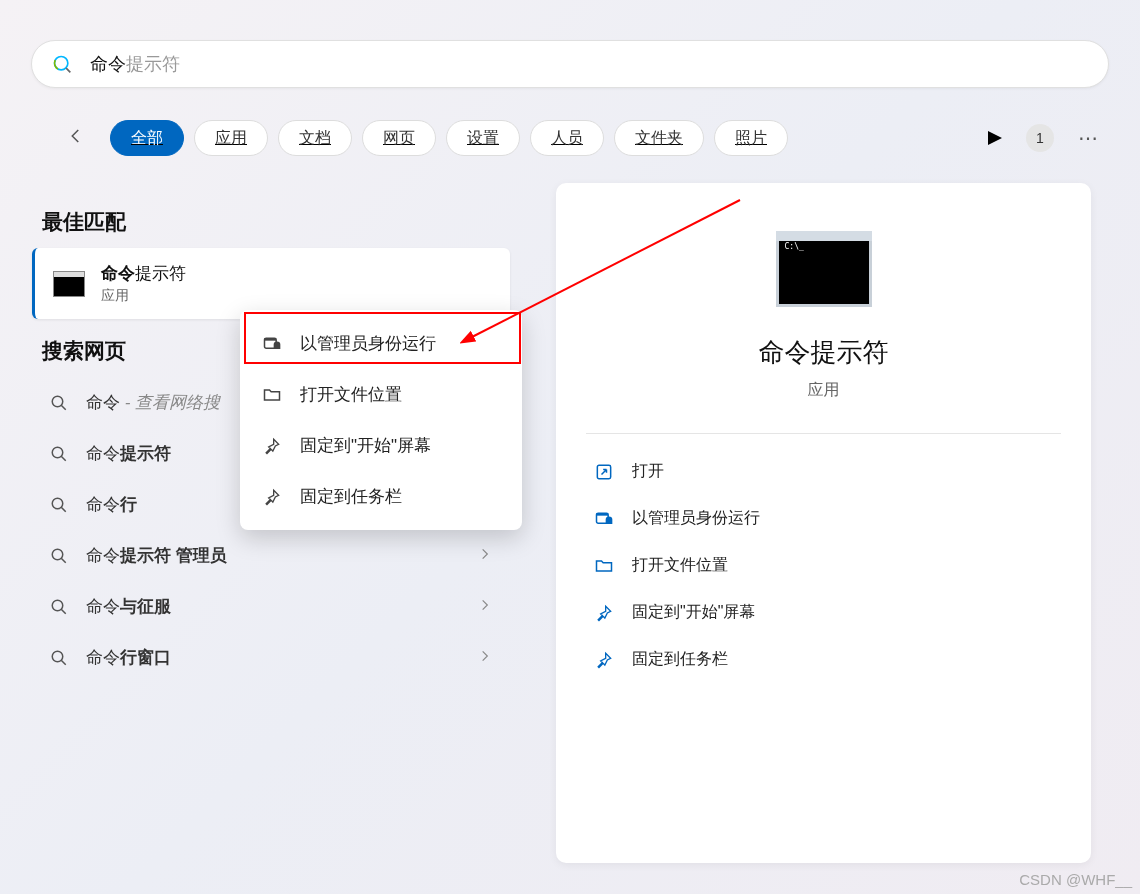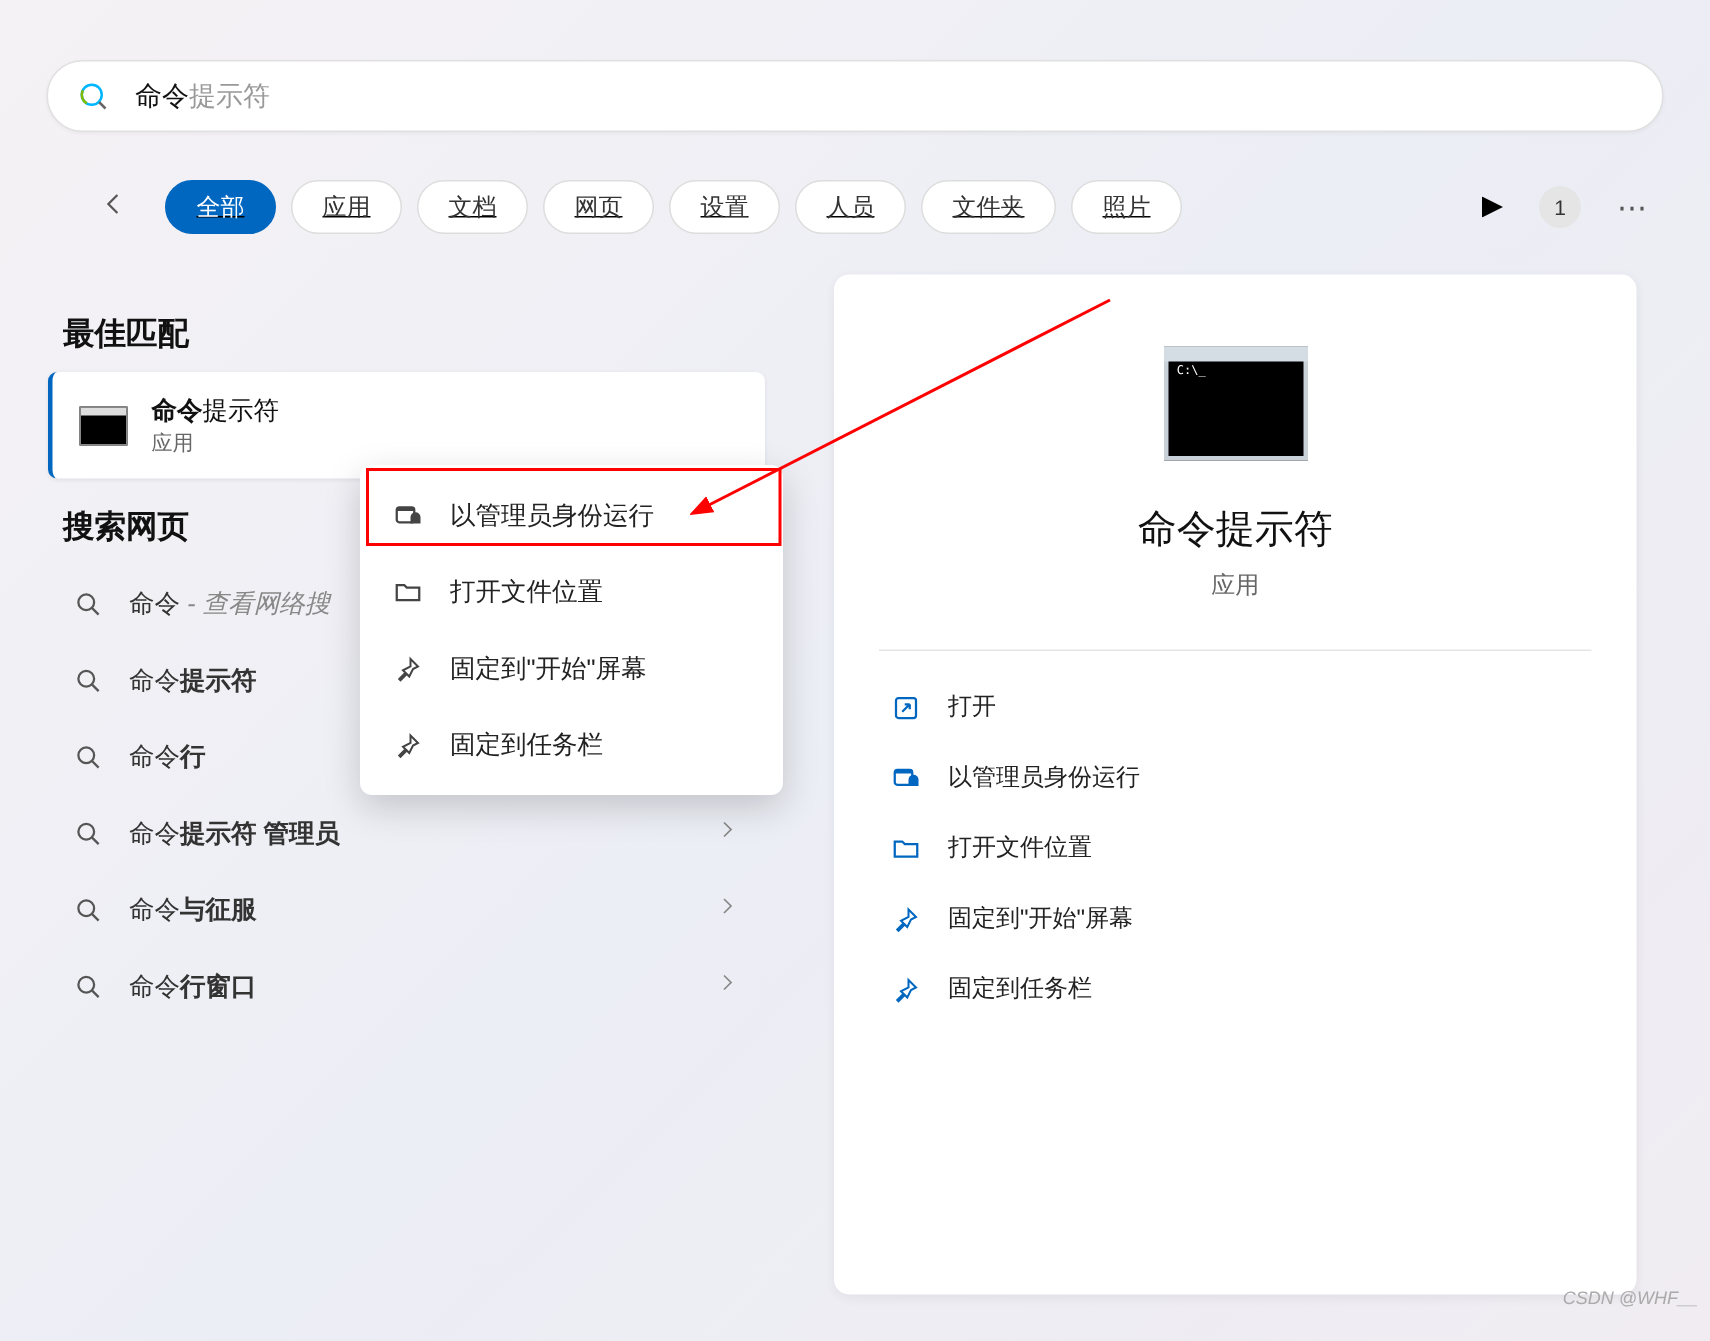--- a/index.html
+++ b/index.html
@@ -44,21 +44,21 @@
 .preview-panel { position: absolute; left: 556px; top: 183px; width: 535px; height: 680px; background: #fff; border-radius: 10px; padding: 30px; box-shadow: 0 2px 8px rgba(0,0,0,0.06); }
 .preview-thumb { width: 96px; height: 76px; margin: 18px auto 0; background: #000; border: 3px solid #c8d0d8; position: relative; }
 .preview-thumb::before { content:""; position:absolute; top:-3px; left:-3px; right:-3px; height:10px; background:#d4dce4; }
 .preview-thumb::after { content:"C:\\_"; position:absolute; top:8px; left:6px; color:#fff; font-size:8px; font-family:monospace; }
 .preview-title { text-align: center; font-size: 26px; color: #111; margin-top: 28px; }
 .preview-sub { text-align: center; font-size: 16px; color: #666; margin-top: 10px; }
 .preview-divider { height: 1px; background: #e5e5e5; margin: 32px 0 14px; }
 .pv-item { display: flex; align-items: flex-end; padding: 13px 8px; cursor: pointer; font-size: 16px; color: #222; }
 .pv-item .pi { width: 20px; height: 20px; margin-right: 18px; color: #0067c0; display:flex; align-items:center; justify-content:center; }
 
-.watermark { position: absolute; right: 8px; bottom: 22px; font-size: 12px; color: #aaa; font-style: italic; }
+.watermark { position: absolute; right: 8px; bottom: 6px; font-size: 15px; color: #aaa; }
 
 .arrow-line { position: absolute; z-index: 55; pointer-events: none; }
 </style>
 </head>
 <body>
 
 <div class="search-bar">
   <svg class="q-icon" viewBox="0 0 24 24">
       <circle cx="11" cy="11" r="8" fill="none" stroke="#00b7ff" stroke-width="2"></circle>
       <circle cx="11" cy="11" r="8" fill="none" stroke="#7fba00" stroke-width="2" stroke-dasharray="12 40" transform="rotate(120 11 11)"></circle>

